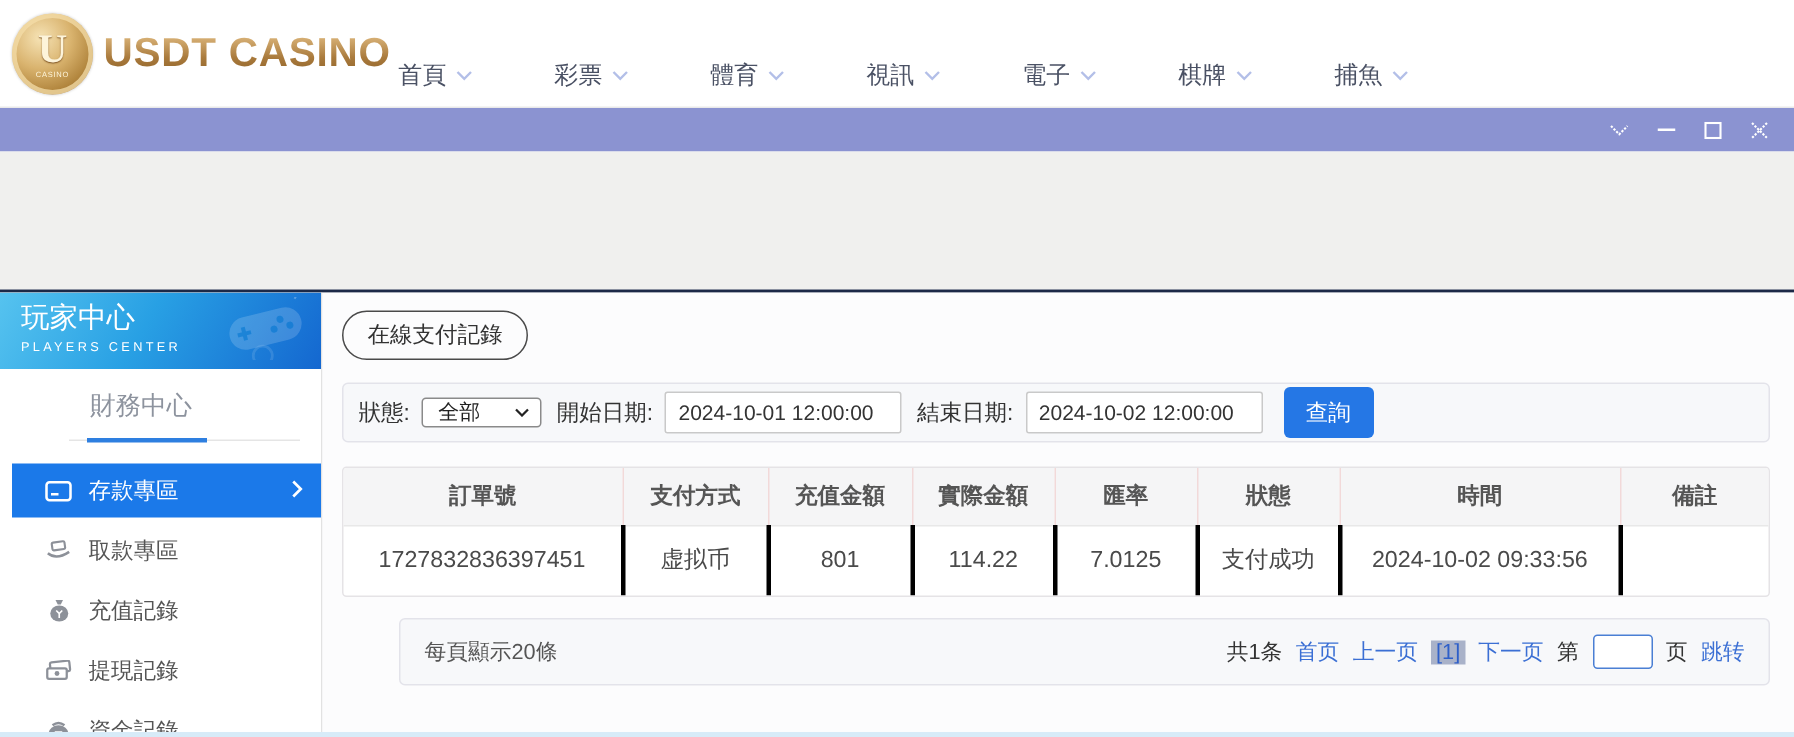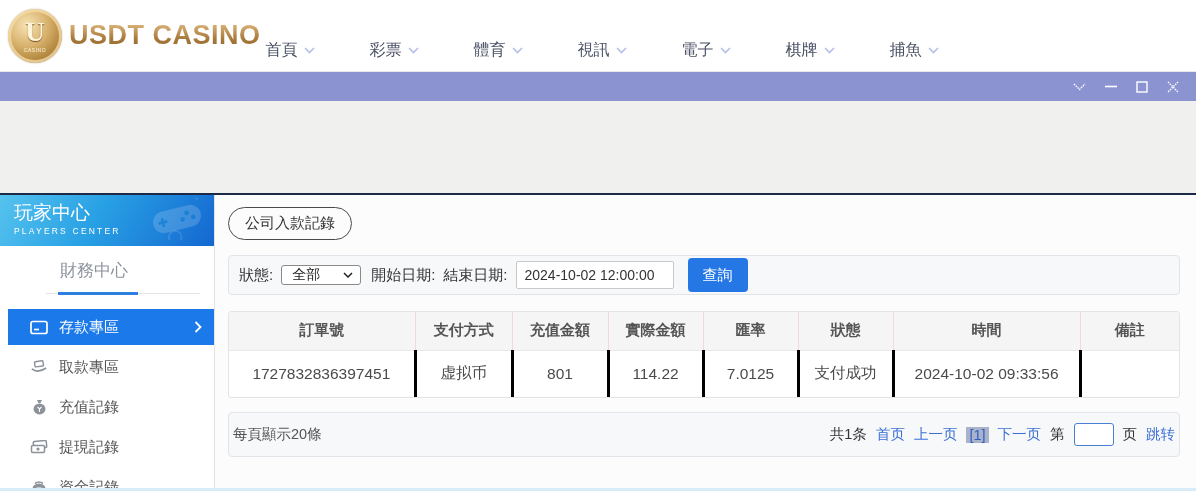--- a/index.html
+++ b/index.html
@@ -81,22 +81,22 @@
   .table-wrap { margin-top:16px; border:1px solid #e5e3e6; border-radius:3px; overflow:hidden; background:#fff; }
   table { width:100%; border-collapse:collapse; }
   th { height:38px; background:#f5f5f6; font-size:15px; color:#555; font-weight:bold;
        border-left:1px solid #f2d9d9; text-align:center; }
   th:first-child { border-left:none; }
   td { height:47px; text-align:center; font-size:15.5px; color:#4a4a4a;
        border-left:3px solid #000000; border-top:1px solid #e8e8e8; }
   td:first-child { border-left:none; }
 
   .pagebar { margin-top:14px; border:1px solid #e3e3ea; background:#f7f8fa; border-radius:4px;
-             height:45px; padding:0 4px; display:flex; align-items:center;
-             justify-content:space-between; font-size:14.5px; color:#555; }
+             height:45px; padding:0 16px; display:flex; align-items:center;
+             justify-content:space-between; font-size:14.5px; color:#555;margin-left:38px; }
   .pager { display:flex; align-items:center; gap:9px; color:#333; }
   .plink { color:#3b6fd4; cursor:pointer; }
   .pcur  { background:#a9b2c9; color:#2e5fc9; padding:0 3px; cursor:default; }
   .jump-input { width:40px; height:23px; border:1px solid #4a7fd4; border-radius:3px; background:#fff;
                 font-family:inherit; padding:0 4px; }
   .bottom-strip { position:fixed; left:0; bottom:0; width:100%; height:3px; background:#d7ebf8; }
 </style>
 </head>
 <body>
 
@@ -259,32 +259,33 @@
             </svg>
         </span>
         <span>資金記錄</span>
       </div>
     </div>
   </div>
 
   <div class="content">
 
     <div class="tabs">
-      <button class="tab">公司入款記錄</button>
+      <button class="tab">在線支付記錄</button>
     </div>
 
     <div class="filterbox">
       <span class="flabel">狀態:</span>
       <div class="select">
         <span>全部</span>
         <svg width="10" height="6" viewBox="0 0 10 6">
             <path d="M1 1 L5 5 L9 1" fill="none" stroke="#222" stroke-width="1.5"></path>
           </svg>
       </div>
       <span class="flabel">開始日期:</span>
+      <input class="tinput" value="2024-10-01 12:00:00" style="">
       <span class="flabel">結束日期:</span>
       <input class="tinput" value="2024-10-02 12:00:00" style="">
       <button class="search-btn">查詢</button>
     </div>
 
     <div class="table-wrap">
       <table>
         <colgroup>
           <col style="width:19.6%">
             <col style="width:10.2%">

